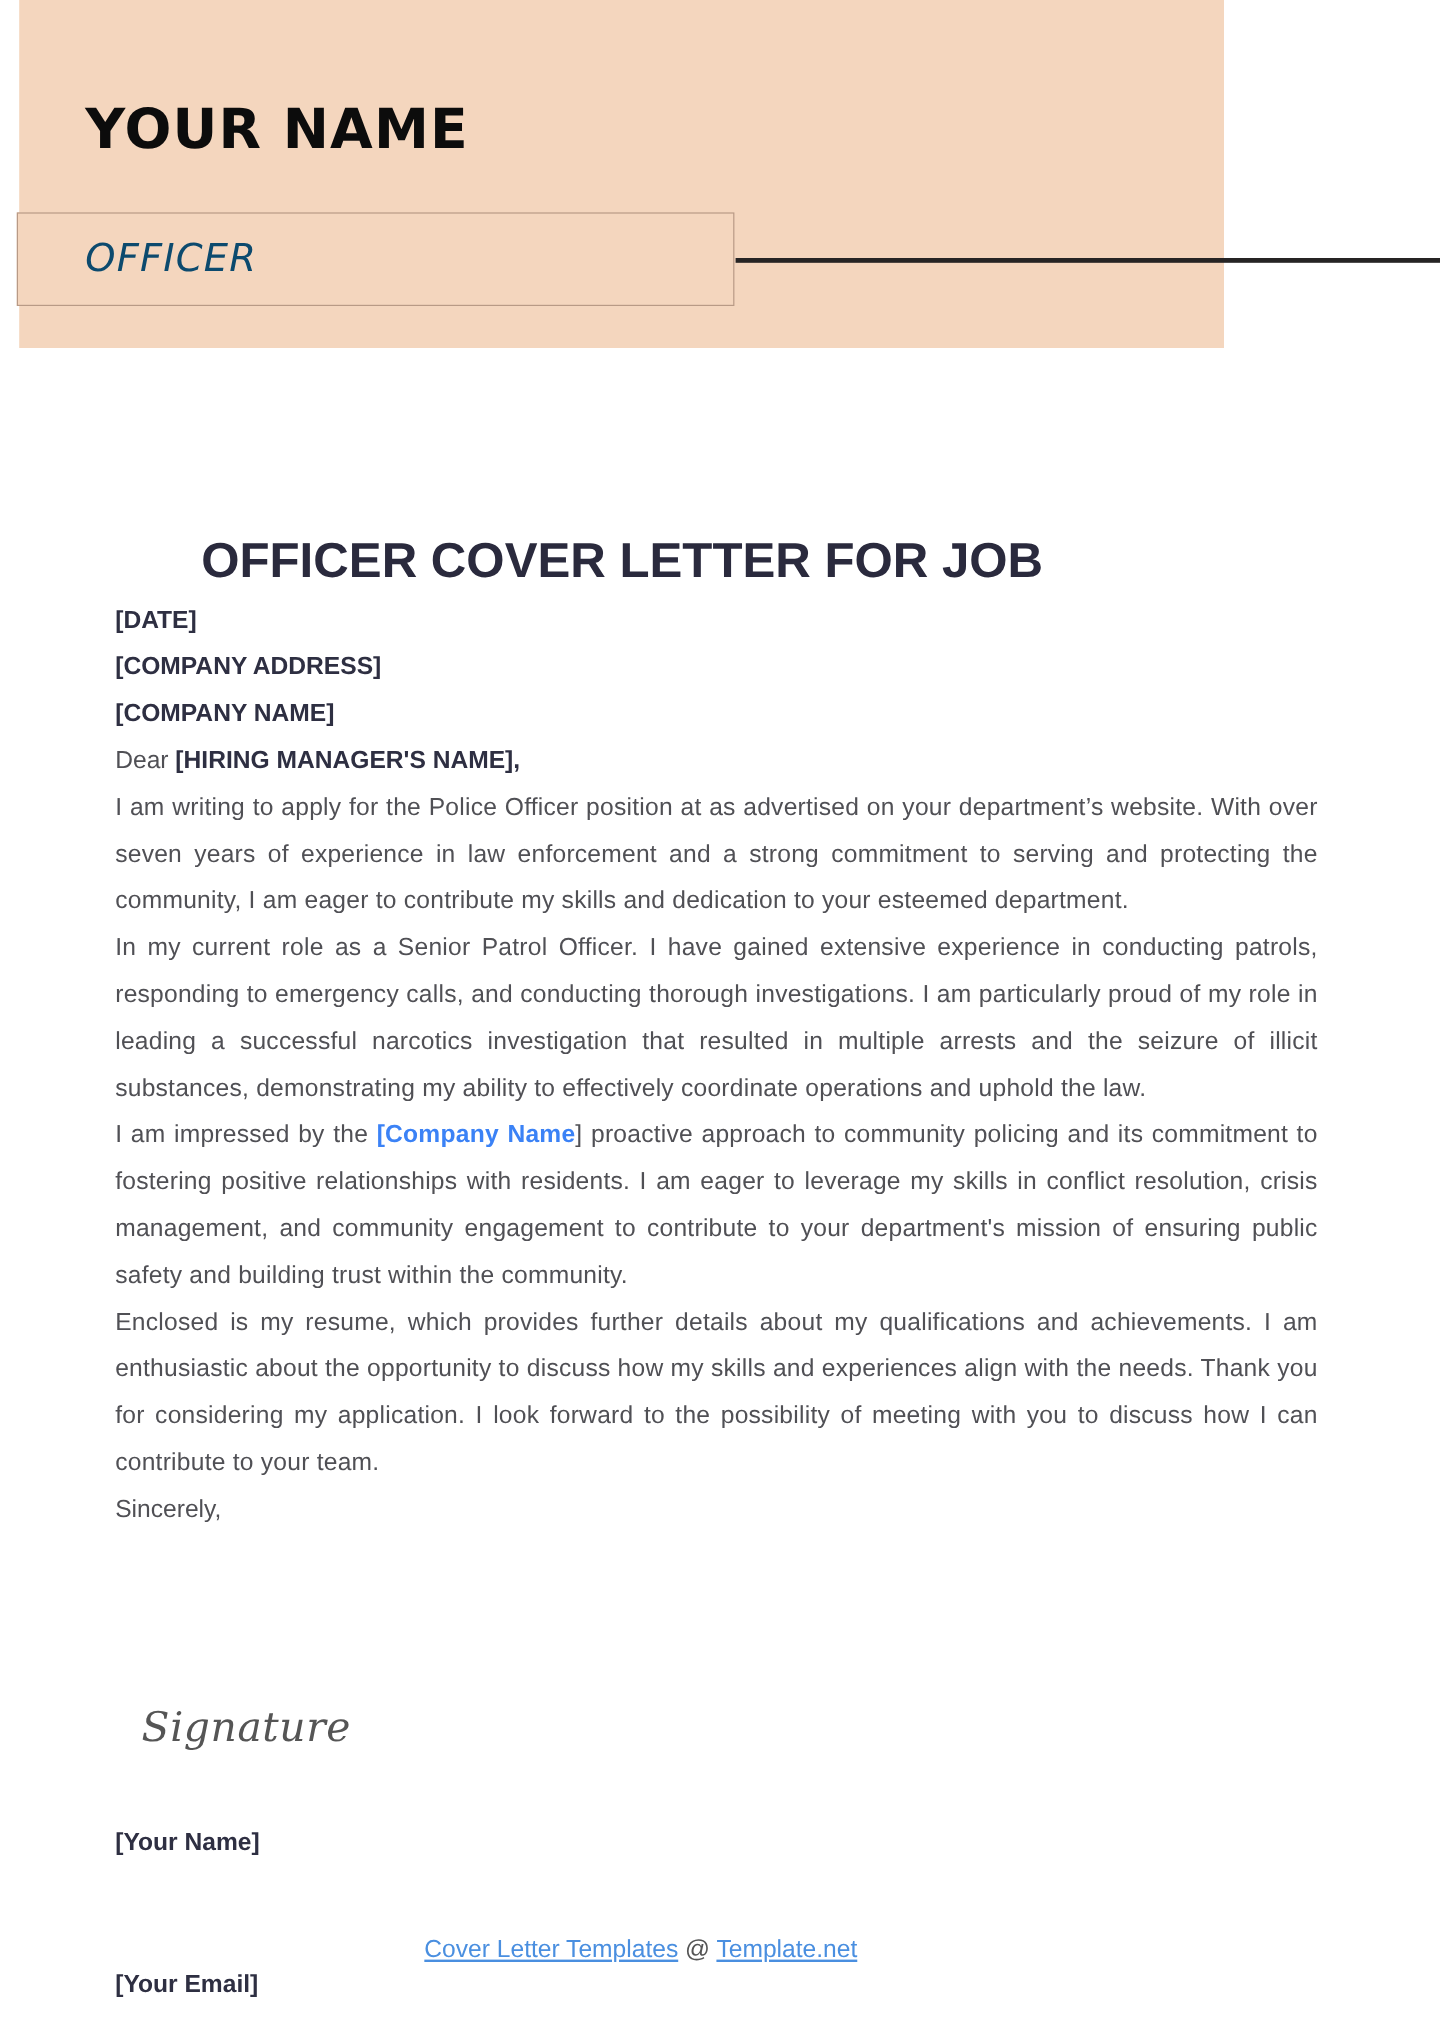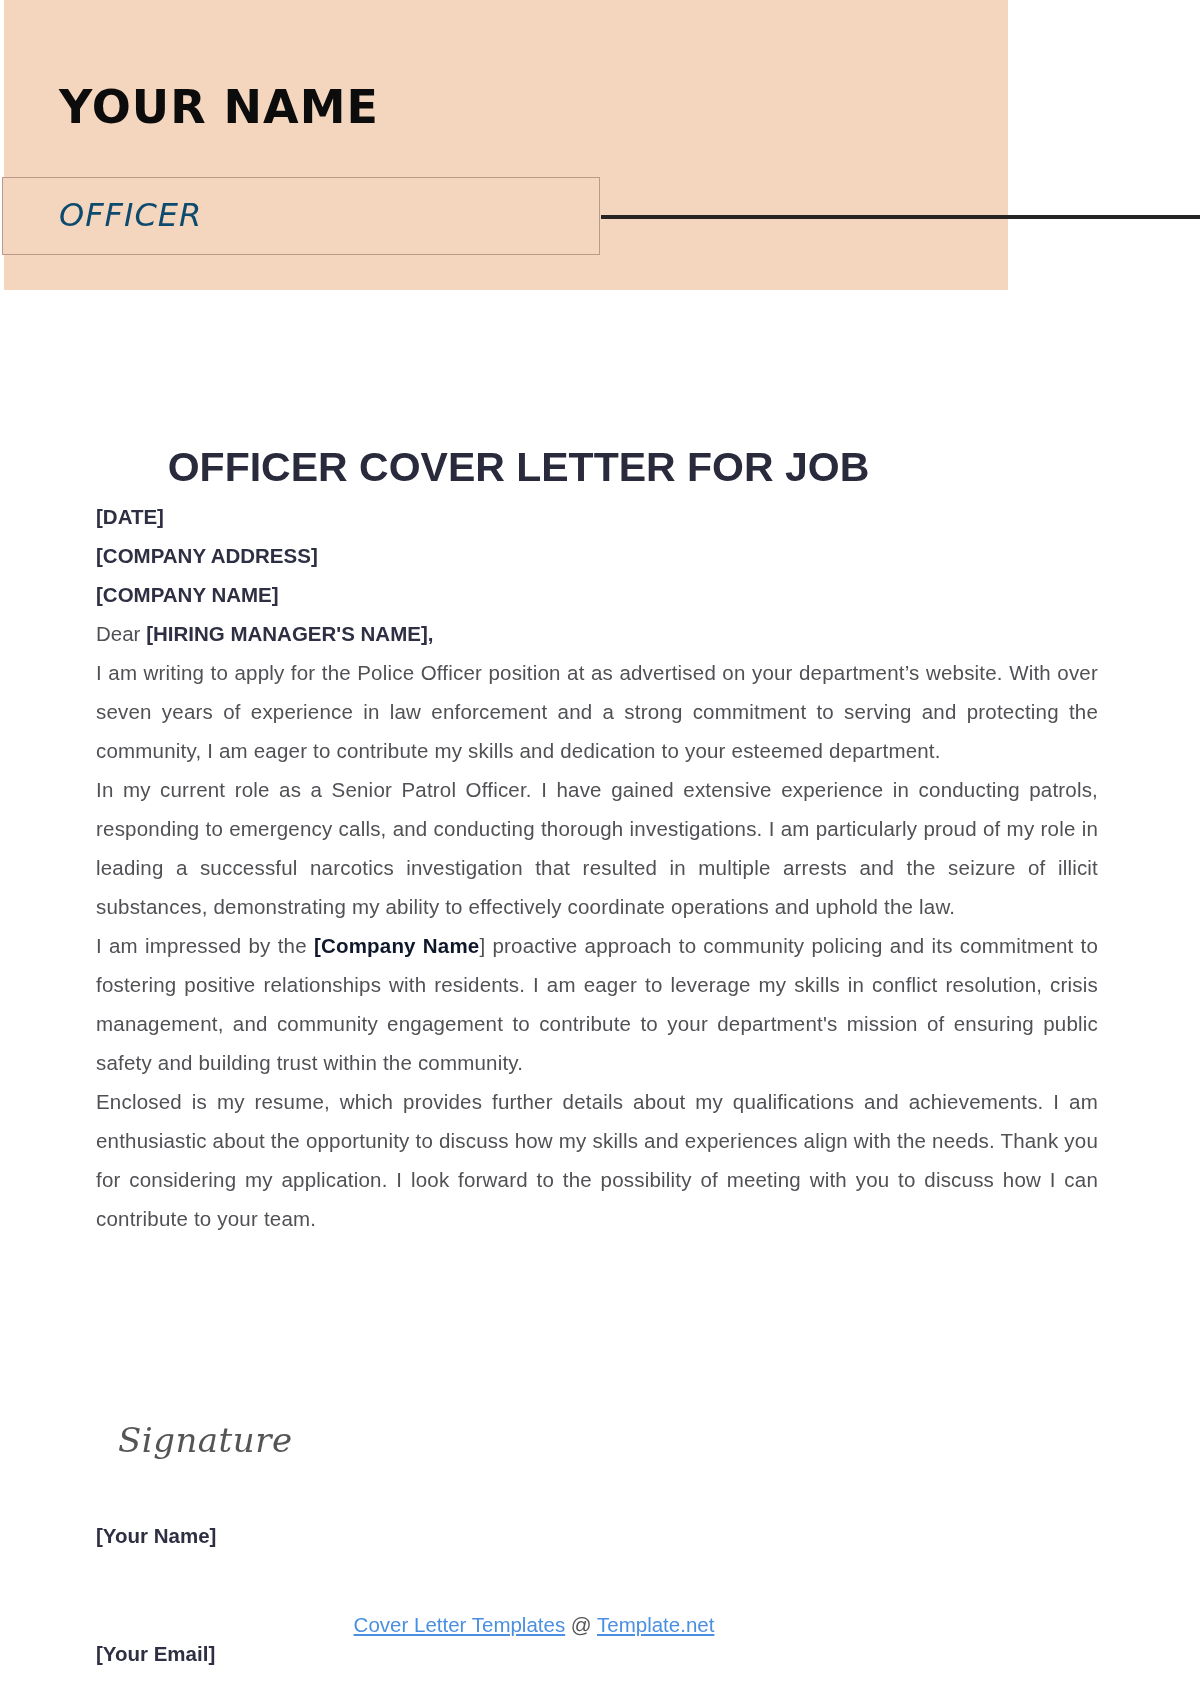--- a/index.html
+++ b/index.html
@@ -9,21 +9,21 @@
     }
     body {
       width: 1200px;
       height: 1700px;
       position: relative;
       overflow: hidden;
       font-family: "Liberation Sans", sans-serif;
     }
     .header-band {
       position: absolute;
-      left: 4px; top: 0;
+      left: 16px; top: 0;
       width: 1004px;
       height: 290px;
       background: #f4d6be;
     }
     .name-title {
       position: absolute;
       left: 55px;
       top: 80px;
       font-family: "DejaVu Sans", sans-serif;
       font-weight: bold;
@@ -87,21 +87,21 @@
       color: #2e2f42;
       margin: 0;
     }
     .salutation { margin: 0; color: #505055; }
     .salutation b { color: #2e2f42; }
     .para {
       margin: 0;
       text-align: justify;
       letter-spacing: 0.2px;
     }
-    .para b { color: #0f172a; }
+    .para b { color: #3b82f6; }
     .closing { margin: 0; }
     .signature {
       position: absolute;
       left: 118px;
       top: 1420px;
       font-family: "DejaVu Serif", serif;
       font-style: italic;
       font-size: 34px;
       color: #555;
       letter-spacing: 0.5px;
@@ -144,20 +144,21 @@
 
 <div class="letter-body">
   <p class="meta-line">[DATE]</p>
   <p class="meta-line">[COMPANY ADDRESS]</p>
   <p class="meta-line">[COMPANY NAME]</p>
   <p class="salutation"><span>Dear </span><b>[HIRING MANAGER'S NAME],</b></p>
   <p class="para">I am writing to apply for the Police Officer position at as advertised on your department’s website. With over seven years of experience in law enforcement and a strong commitment to serving and protecting the community, I am eager to contribute my skills and dedication to your esteemed department.</p>
   <p class="para">In my current role as a Senior Patrol Officer. I have gained extensive experience in conducting patrols, responding to emergency calls, and conducting thorough investigations. I am particularly proud of my role in leading a successful narcotics investigation that resulted in multiple arrests and the seizure of illicit substances, demonstrating my ability to effectively coordinate operations and uphold the law.</p>
   <p class="para"><span>I am impressed by the </span><b>[Company Name</b><span>] proactive approach to community policing and its commitment to fostering positive relationships with residents. I am eager to leverage my skills in conflict resolution, crisis management, and community engagement to contribute to your department's mission of ensuring public safety and building trust within the community.</span></p>
   <p class="para">Enclosed is my resume, which provides further details about my qualifications and achievements. I am enthusiastic about the opportunity to discuss how my skills and experiences align with the needs. Thank you for considering my application. I look forward to the possibility of meeting with you to discuss how I can contribute to your team.</p>
+  <p class="closing">Sincerely,</p>
 </div>
 
 <div class="signature">Signature</div>
 <div class="sign-name">[Your Name]</div>
 <div class="sign-email">[Your Email]</div>
 
 <div class="footer">
   <a href="#">Cover Letter Templates</a><span> @ </span><a href="#">Template.net</a>
 </div>
 

